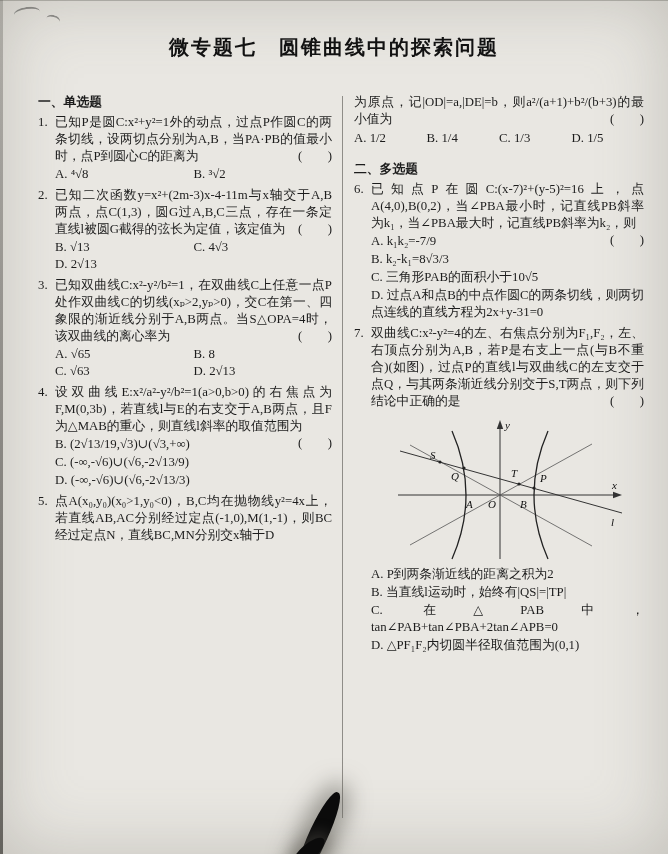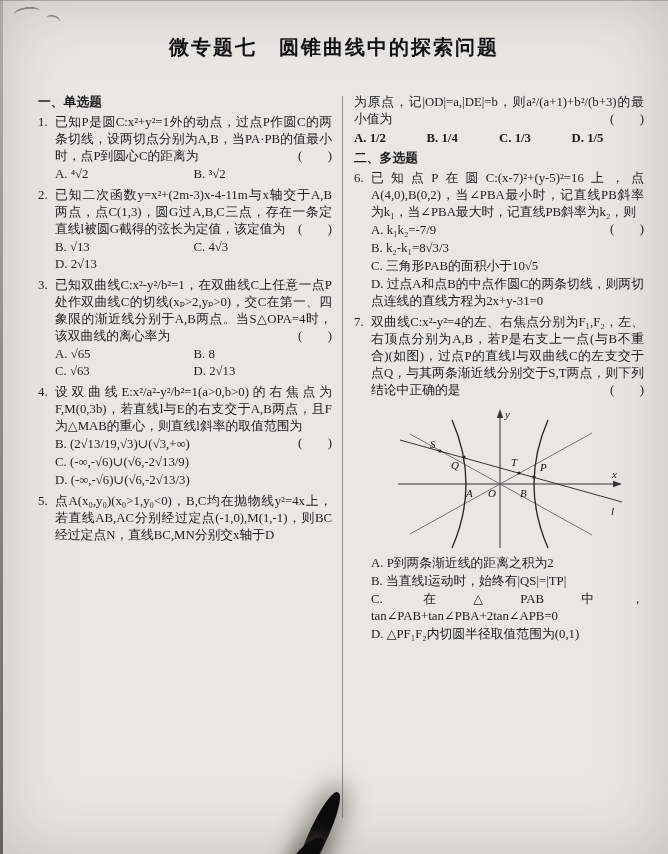--- a/index.html
+++ b/index.html
@@ -22,23 +22,23 @@
   .col{position:absolute;top:94px;font-size:12.8px;line-height:17px;text-align:justify;}
   .col-left{left:38px;width:294px;}
   .col-right{left:354px;width:290px;}
   .sec{font-weight:bold;margin:0 0 3px 0;}
   .q{position:relative;padding-left:17px;margin-bottom:4px;}
   .qnum{position:absolute;left:0;top:0;}
   .paren{float:right;}
   .opt-grid{display:flex;flex-wrap:wrap;margin-top:1px;}
   .opt-grid .opt{width:50%;}
   .opt-line{display:block;margin-top:1px;}
-  .opt-inline{display:flex;margin-top:2px;font-weight:bold;}
+  .opt-inline{display:flex;margin-top:2px;}
   .opt-inline .opt{width:25%;}
-  .cont{margin-bottom:3px;}
+  .cont{margin-bottom:14px;}
   .figure{display:block;margin:3px auto 3px auto;}
   .figure .ax{stroke:#333;stroke-width:1;}
   .figure .asym{stroke:#555;stroke-width:.8;}
   .figure .curve{fill:none;stroke:#222;stroke-width:1.3;}
   .figure .secant{stroke:#333;stroke-width:1;}
   .figure .fill{fill:#333;}
   .figure text{font:italic 11px "Liberation Serif",serif;fill:#111;}
   .figure .pt{fill:#222;}
   .blob{position:absolute;background:#0b0b0b;}
   .blob.main{left:308px;top:788px;width:19px;height:98px;border-radius:48% 52% 42% 58%;
@@ -59,21 +59,21 @@
   <div class="divider"></div>
 
   <div class="col col-left">
     <div class="sec">一、单选题</div>
 
     <div class="q">
       <span class="qnum">1.</span>
       <span>已知P是圆C:x²+y²=1外的动点，过点P作圆C的两条切线，设两切点分别为A,B，当PA·PB的值最小时，点P到圆心C的距离为</span>
       <span class="paren">(　　)</span>
       <div class="opt-grid">
-        <span class="opt">A. ⁴√2</span>
+        <span class="opt">A. ⁴√8</span>
         <span class="opt">B. ³√2</span>
       </div>
     </div>
 
     <div class="q">
       <span class="qnum">2.</span>
       <span>已知二次函数y=x²+(2m-3)x-4-11m与x轴交于A,B两点，点C(1,3)，圆G过A,B,C三点，存在一条定直线l被圆G截得的弦长为定值，该定值为</span>
       <span class="paren">(　　)</span>
       <div class="opt-grid">
         <span class="opt">B. √13</span>

